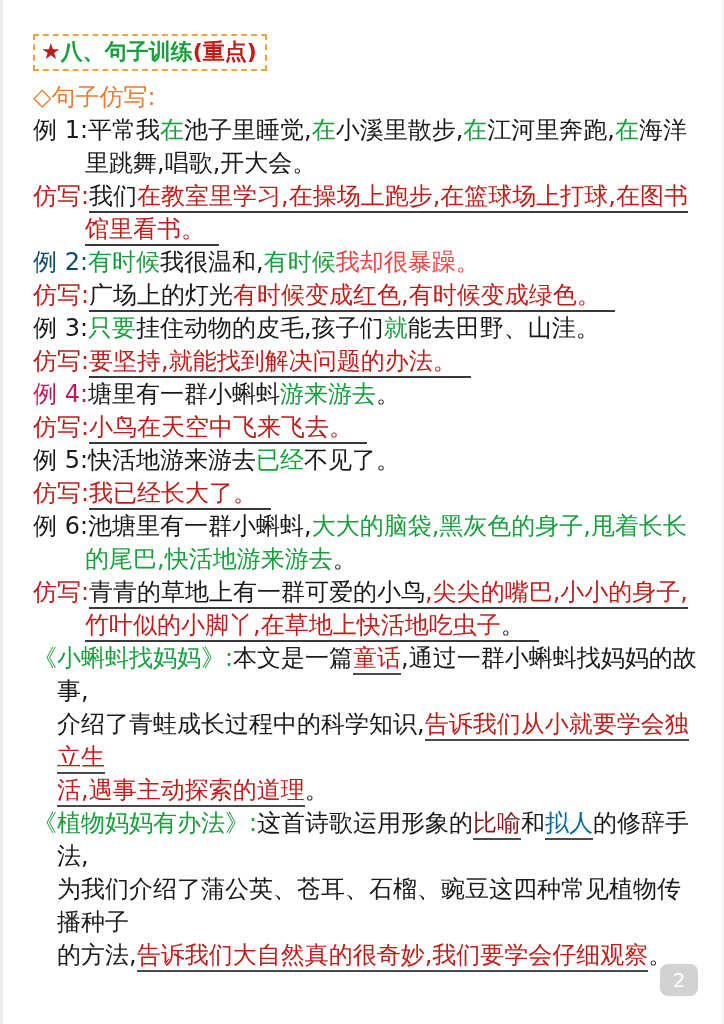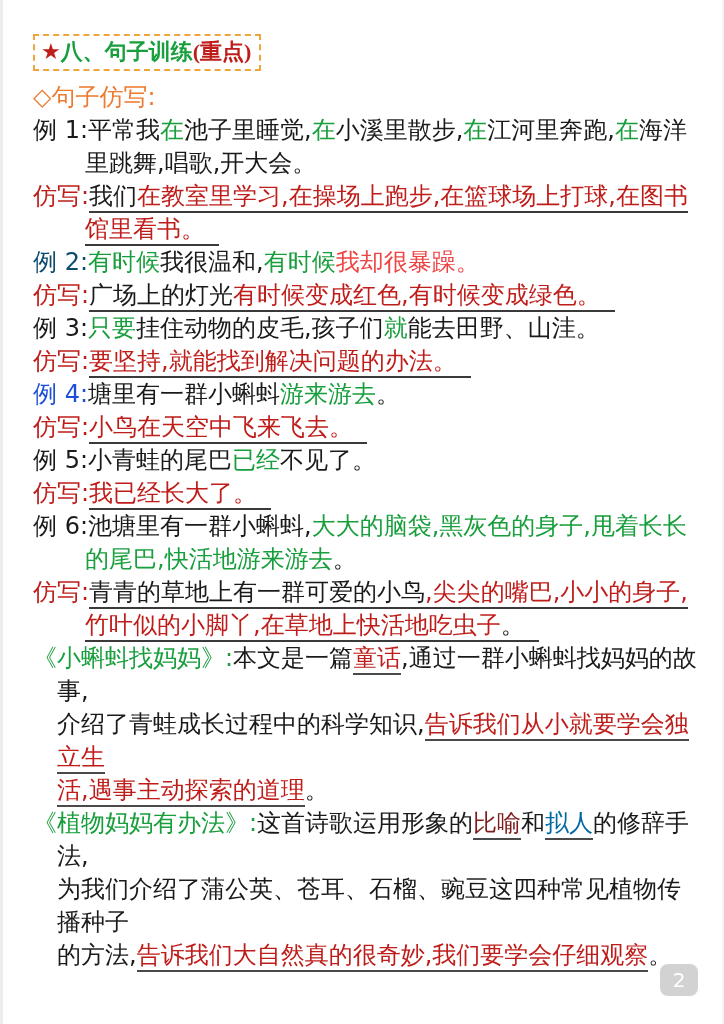--- a/index.html
+++ b/index.html
@@ -53,33 +53,33 @@
     line-height:32px;
     text-align:center;
     font-weight:500;
   }
 </style>
 </head>
 <body>
 
 <div class="page">
   <div class="content">
-      <div class="header-row"><span class="header-box"><span style="color: rgb(191, 29, 26);">★</span><span style="color: rgb(24, 158, 60);">八、句子训练</span><span style="color: rgb(191, 29, 26); font-family: Liberation Serif, serif;">(重点)</span></span></div>
+      <div class="header-row"><span class="header-box"><span style="color: rgb(191, 29, 26);">★</span><span style="color: rgb(24, 158, 60);">八、句子训练</span><span style="color: rgb(191, 29, 26);">(重点)</span></span></div>
       <p class="line sub"><span style="color: rgb(237, 122, 47);">◇句子仿写:</span></p>
       <p class="line hang"><span style="color: rgb(26, 26, 26);">例 1:</span><span style="color: rgb(26, 26, 26);">平常我</span><span style="color: rgb(24, 158, 60);">在</span><span style="color: rgb(26, 26, 26);">池子里睡觉,</span><span style="color: rgb(24, 158, 60);">在</span><span style="color: rgb(26, 26, 26);">小溪里散步,</span><span style="color: rgb(24, 158, 60);">在</span><span style="color: rgb(26, 26, 26);">江河里奔跑,</span><span style="color: rgb(24, 158, 60);">在</span><span style="color: rgb(26, 26, 26);">海洋
 里跳舞,唱歌,开大会。</span></p>
       <p class="line hang"><span style="color: rgb(191, 29, 26);">仿写:</span><span class="u"><span style="color: rgb(26, 26, 26);">我们</span><span style="color: rgb(191, 29, 26);">在教室里学习,在操场上跑步,在篮球场上打球,在图书
 馆里看书。</span></span></p>
       <p class="line hang"><span style="color: #0c4a6e;">例 2:</span><span style="color: rgb(24, 158, 60);">有时候</span><span style="color: rgb(26, 26, 26);">我很温和,</span><span style="color: rgb(24, 158, 60);">有时候</span><span style="color: #ef4444; margin-top: 12px;">我却很暴躁。</span></p>
       <p class="line hang"><span style="color: rgb(191, 29, 26);">仿写:</span><span class="u"><span style="color: rgb(26, 26, 26);">广场上的灯光</span><span style="color: rgb(191, 29, 26);">有时候变成红色,有时候变成绿色。</span></span></p>
       <p class="line hang"><span style="color: rgb(26, 26, 26);">例 3:</span><span style="color: rgb(24, 158, 60);">只要</span><span style="color: rgb(26, 26, 26);">挂住动物的皮毛,孩子们</span><span style="color: rgb(24, 158, 60);">就</span><span style="color: rgb(26, 26, 26);">能去田野、山洼。</span></p>
       <p class="line hang"><span style="color: rgb(191, 29, 26);">仿写:</span><span class="u"><span style="color: rgb(191, 29, 26);">要坚持,就能找到解决问题的办法。</span></span></p>
-      <p class="line hang"><span style="color: #1d4ed8; text-align: center;">例 4:</span><span style="color: rgb(26, 26, 26);">塘里有一群小蝌蚪</span><span style="color: rgb(24, 158, 60);">游来游去</span><span style="color: rgb(26, 26, 26);">。</span></p>
+      <p class="line hang"><span style="color: #be185d; text-align: center;">例 4:</span><span style="color: rgb(26, 26, 26);">塘里有一群小蝌蚪</span><span style="color: rgb(24, 158, 60);">游来游去</span><span style="color: rgb(26, 26, 26);">。</span></p>
       <p class="line hang"><span style="color: rgb(191, 29, 26);">仿写:</span><span class="u"><span style="color: rgb(191, 29, 26);">小鸟在天空中飞来飞去。</span></span></p>
-      <p class="line hang"><span style="color: rgb(26, 26, 26);">例 5:</span><span style="color: rgb(26, 26, 26);">小青蛙的尾巴</span><span style="color: rgb(24, 158, 60);">已经</span><span style="color: rgb(26, 26, 26);">不见了。</span></p>
+      <p class="line hang"><span style="color: rgb(26, 26, 26);">例 5:</span><span style="color: rgb(26, 26, 26);">快活地游来游去</span><span style="color: rgb(24, 158, 60);">已经</span><span style="color: rgb(26, 26, 26);">不见了。</span></p>
       <p class="line hang"><span style="color: rgb(191, 29, 26);">仿写:</span><span class="u"><span style="color: rgb(191, 29, 26);">我已经长大了。</span></span></p>
       <p class="line hang"><span style="color: rgb(26, 26, 26);">例 6:</span><span style="color: rgb(26, 26, 26);">池塘里有一群小蝌蚪,</span><span style="color: rgb(24, 158, 60);">大大的脑袋,黑灰色的身子,甩着长长
 的尾巴,快活地游来游去</span><span style="color: rgb(26, 26, 26);">。</span></p>
       <p class="line hang"><span style="color: rgb(191, 29, 26);">仿写:</span><span class="u"><span style="color: rgb(26, 26, 26);">青青的草地上有一群可爱的小鸟</span><span style="color: rgb(191, 29, 26);">,尖尖的嘴巴,小小的身子,
 竹叶似的小脚丫,在草地上快活地吃虫子</span><span style="color: rgb(26, 26, 26);">。</span></span></p>
       <p class="line hang2"><span style="color: rgb(24, 158, 60);">《小蝌蚪找妈妈》:</span><span style="color: rgb(26, 26, 26);">本文是一篇</span><span class="ru" style="color: rgb(191, 29, 26);">童话</span><span style="color: rgb(26, 26, 26);">,通过一群小蝌蚪找妈妈的故事,
 介绍了青蛙成长过程中的科学知识,</span><span class="ru" style="color: rgb(191, 29, 26);">告诉我们从小就要学会独立生
 活,遇事主动探索的道理</span><span style="color: rgb(26, 26, 26);">。</span></p>
       <p class="line hang2"><span style="color: rgb(24, 158, 60);">《植物妈妈有办法》:</span><span style="color: rgb(26, 26, 26);">这首诗歌运用形象的</span><span class="ru" style="color: #7f1d1d;">比喻</span><span style="color: rgb(26, 26, 26);">和</span><span class="ru" style="color: #0369a1;">拟人</span><span style="color: rgb(26, 26, 26);">的修辞手法,
 为我们介绍了蒲公英、苍耳、石榴、豌豆这四种常见植物传播种子

